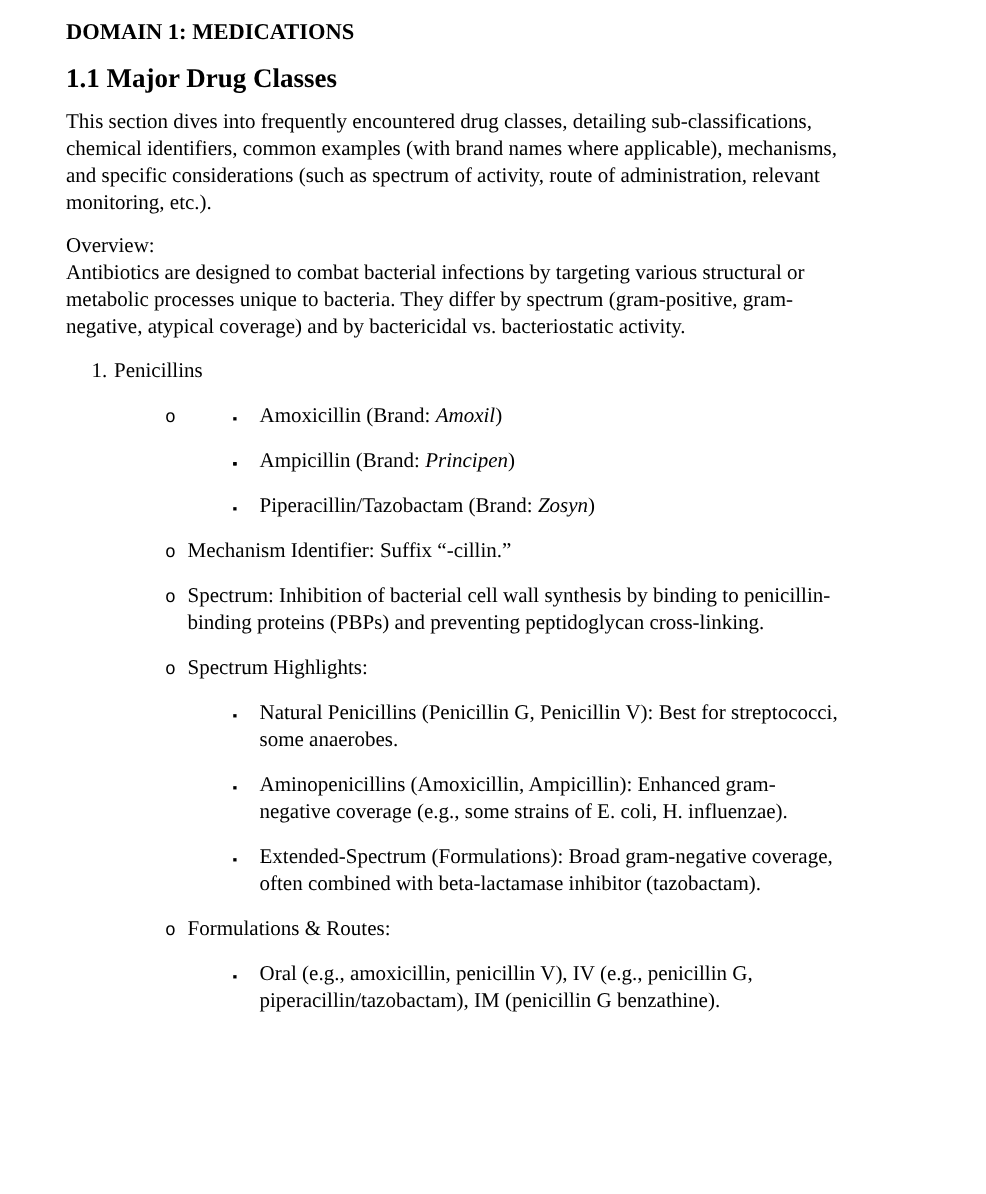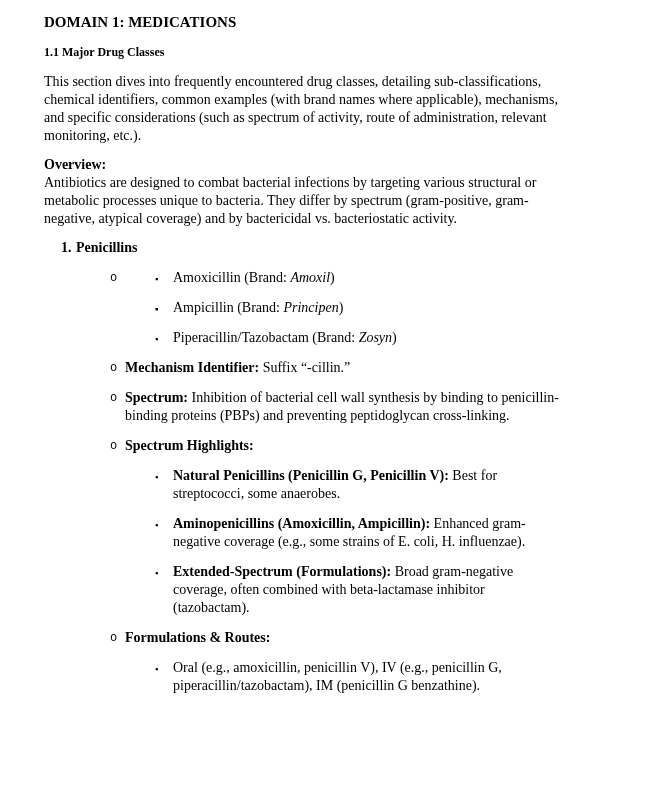--- a/index.html
+++ b/index.html
@@ -20,29 +20,29 @@
     padding: 13px 40px 0 44px;
     overflow: hidden;
   }
   .h1, .h2 {
     font-size: 15px;
     font-weight: bold;
     line-height: 19px;
     margin: 0 0 11px 0;
   }
   .h3, .h4 {
-    font-size: 12px;
+    font-size: 18px;
     font-weight: bold;
     line-height: 19px;
     margin: 0 0 11px 0;
   }
   p.body {
     margin: 0 0 11px 0;
   }
-  .b { font-weight: bold; }
+  .b { font-weight: normal; }
   .i { font-style: italic; }
   .li {
     position: relative;
     margin: 0 0 12px 0;
   }
   .li .marker {
     position: absolute;
     top: 0;
   }
   .l1 { padding-left: 32px; }

